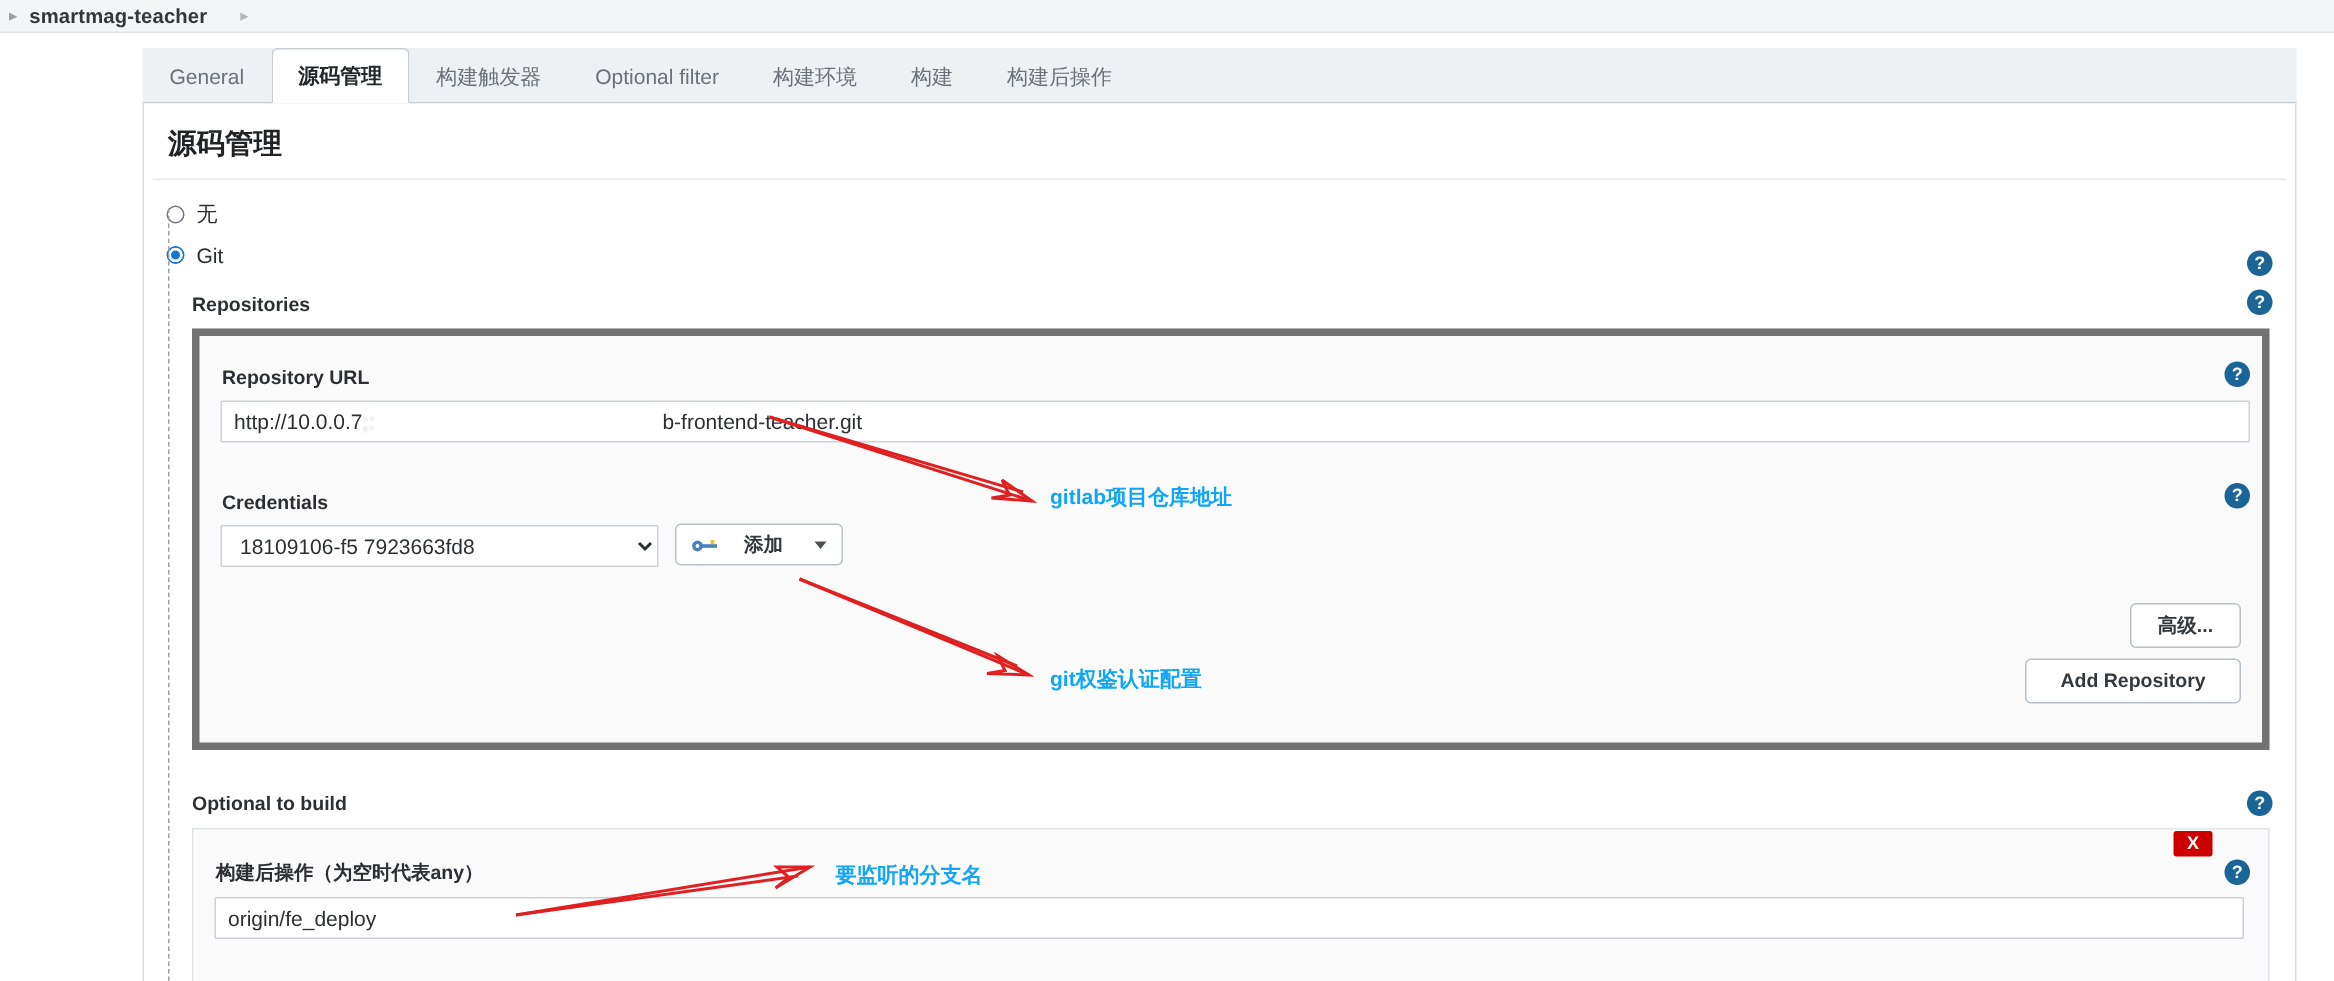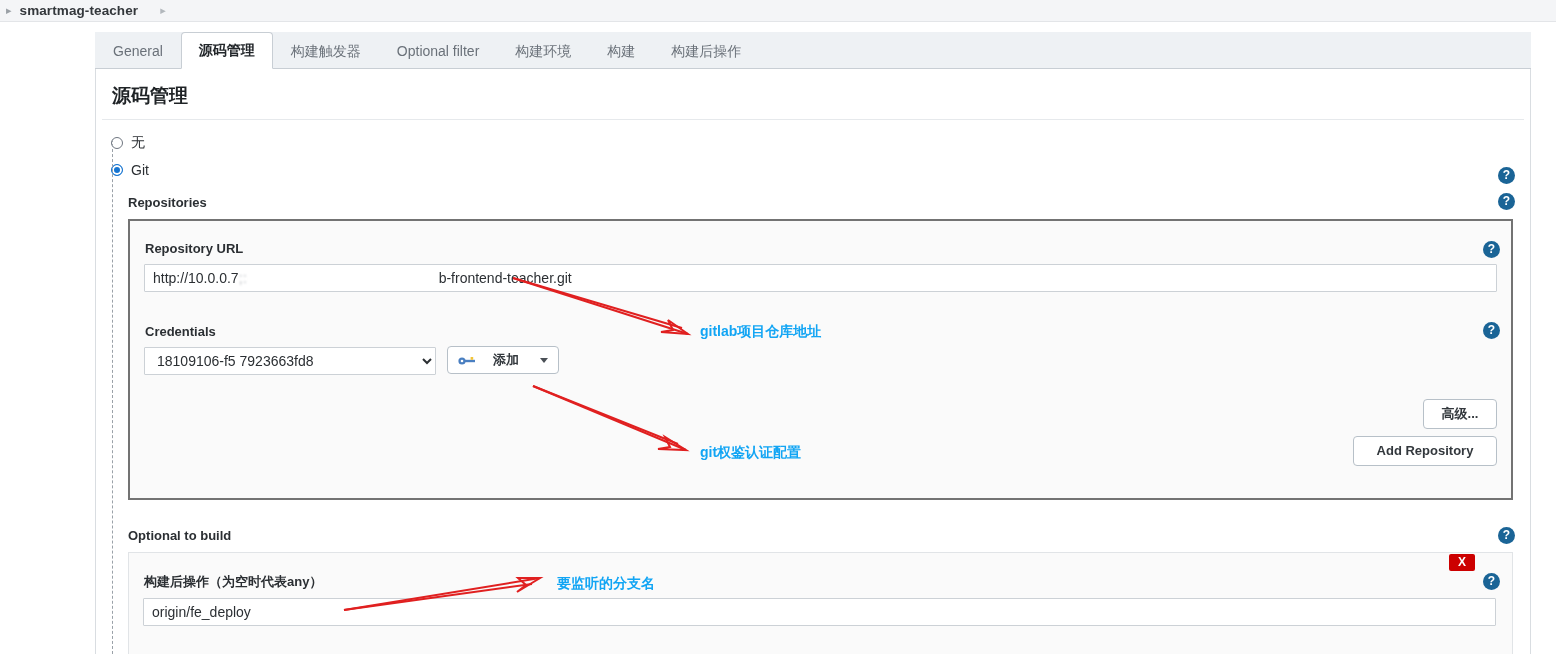--- a/index.html
+++ b/index.html
@@ -155,21 +155,21 @@
     left: 128px;
     top: 173px;
   }
   .repo-box {
     position: absolute;
     left: 128px;
     top: 197px;
     width: 1385px;
     height: 281px;
     background: #fafafa;
-    border: 2px solid #737373;
+    border: 5px solid #737373;
     box-sizing: border-box;
   }
   .field-label {
     font-size: 13px;
     font-weight: bold;
     color: #2b2f33;
   }
   .txt-input {
     height: 28px;
     border: 1px solid #ccd1d6;

